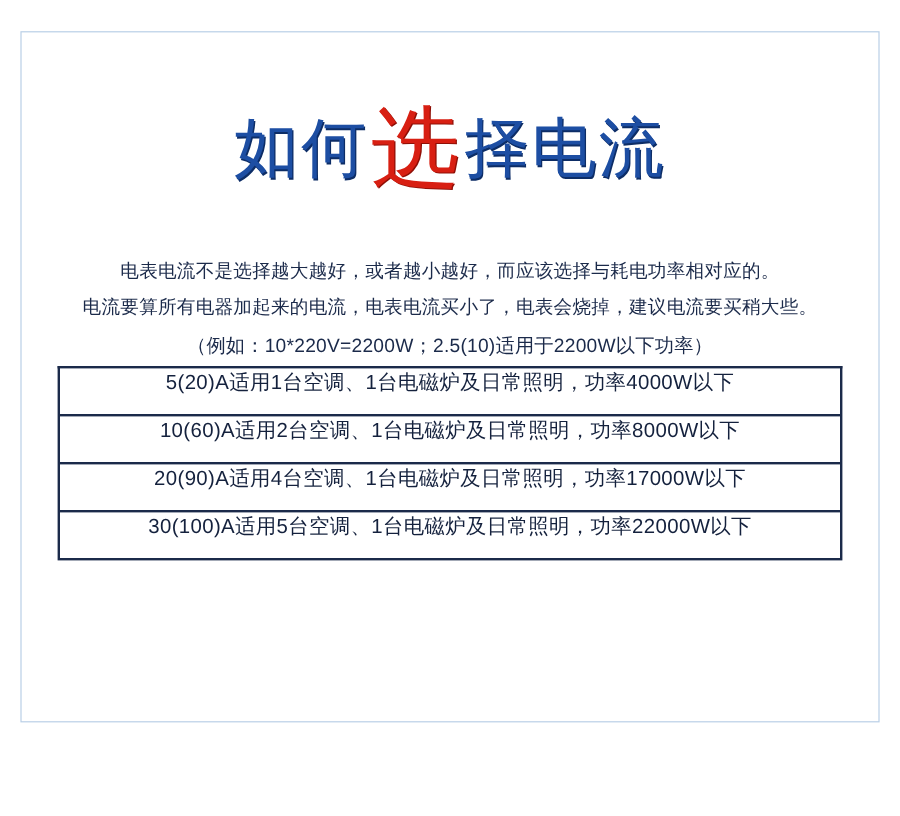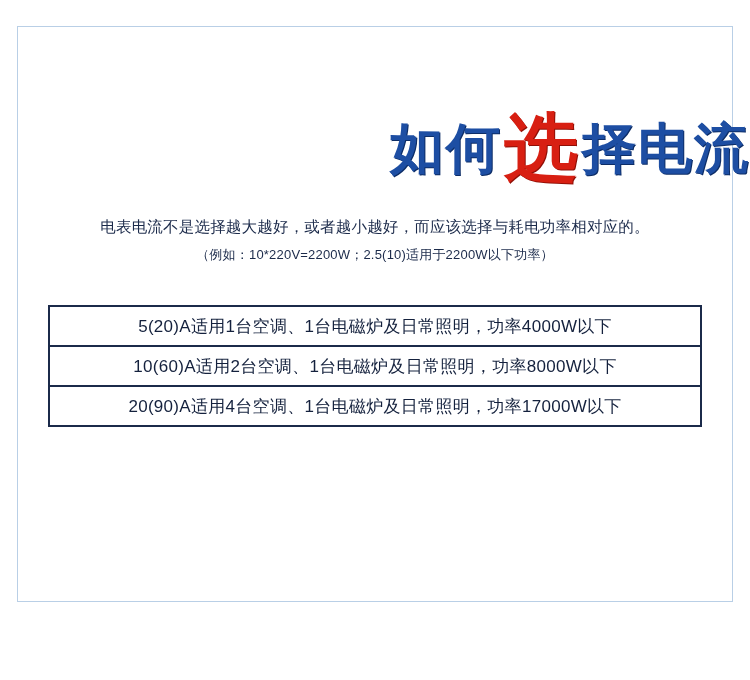--- a/index.html
+++ b/index.html
@@ -27,25 +27,25 @@
     width: 716px;
     height: 576px;
     border: 1px solid #b9cfe6;
     box-sizing: border-box;
     background: #ffffff;
   }
   .title {
     position: absolute;
     left: 0;
     right: 0;
-    top: 108px;
-    text-align: right;
+    top: 84px;
+    text-align: center;
     white-space: nowrap;
     font-size: 54px;
-    font-weight: bold;
+    font-weight: normal;
     letter-spacing: 2px;
     line-height: 1.25;
     font-family: "DejaVu Sans", "Liberation Sans", sans-serif;
   }
   .title .seg {
     display: inline-block;
   }
   .title .blue {
     color: #1d4ea3;
     text-shadow: 1px 1px 0 #0d2d66;
@@ -67,37 +67,37 @@
     text-align: center;
     color: #1b2a4a;
   }
   .intro p {
     margin: 0 0 8px 0;
     font-size: 15.5px;
     line-height: 1.45;
     letter-spacing: 0.2px;
   }
   .intro p.small {
-    font-size: 13px;
+    font-size: 16px;
   }
   .table {
     position: absolute;
     left: 48px;
     top: 305px;
     width: 654px;
     border: 2px solid #1b2a4a;
     border-bottom: none;
     box-sizing: border-box;
     background: #ffffff;
   }
   .row {
     border-bottom: 2px solid #1b2a4a;
     height: 40px;
     display: flex;
-    align-items: center;
+    align-items: flex-start;
     justify-content: center;
     box-sizing: border-box;
   }
   .row .cell {
     font-size: 17px;
     color: #14213d;
     letter-spacing: 0.3px;
     text-align: center;
     white-space: nowrap;
   }
@@ -107,27 +107,31 @@
 
 <div class="page">
   <div class="frame"></div>
 
   <div class="title">
     <span class="seg blue">如何</span><span class="seg red">选</span><span class="seg blue">择电流</span>
   </div>
 
   <div class="intro">
     <p>电表电流不是选择越大越好，或者越小越好，而应该选择与耗电功率相对应的。</p>
+    <p>电流要算所有电器加起来的电流，电表电流买小了，电表会烧掉，建议电流要买稍大些。</p>
     <p class="small">（例如：10*220V=2200W；2.5(10)适用于2200W以下功率）</p>
   </div>
 
   <div class="table">
     <div class="row">
       <span class="cell">5(20)A适用1台空调、1台电磁炉及日常照明，功率4000W以下</span>
     </div>
     <div class="row">
       <span class="cell">10(60)A适用2台空调、1台电磁炉及日常照明，功率8000W以下</span>
     </div>
     <div class="row">
       <span class="cell">20(90)A适用4台空调、1台电磁炉及日常照明，功率17000W以下</span>
     </div>
+    <div class="row">
+      <span class="cell">30(100)A适用5台空调、1台电磁炉及日常照明，功率22000W以下</span>
+    </div>
   </div>
 </div>
 
 </body></html>

